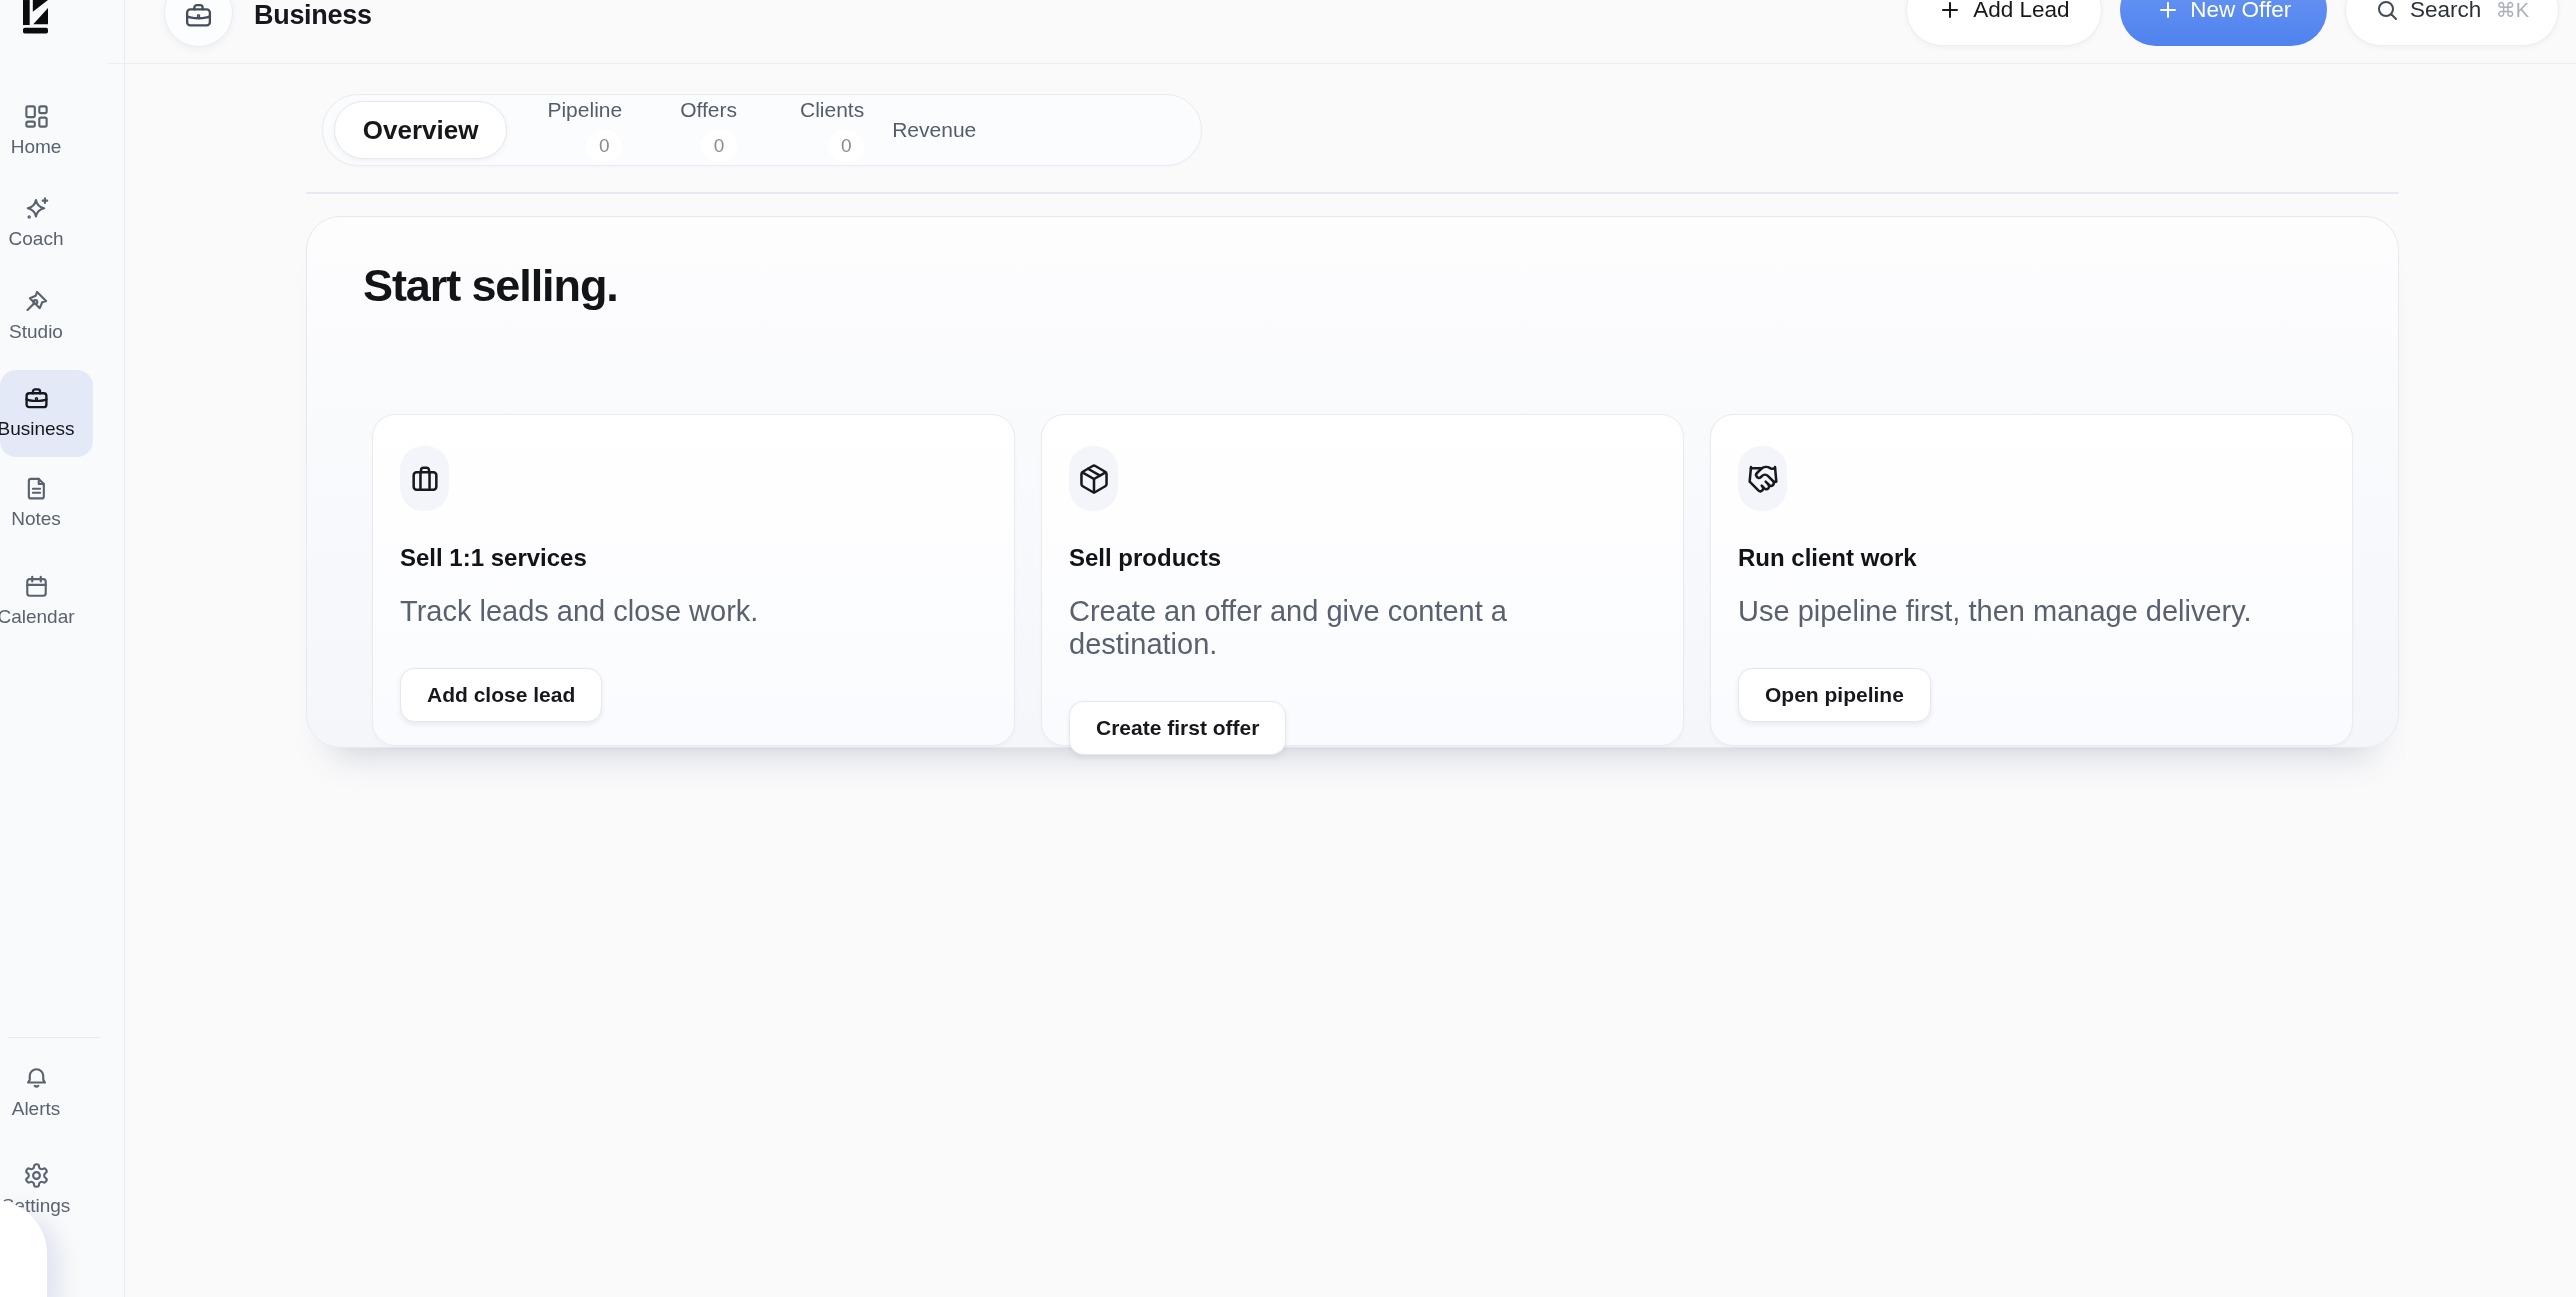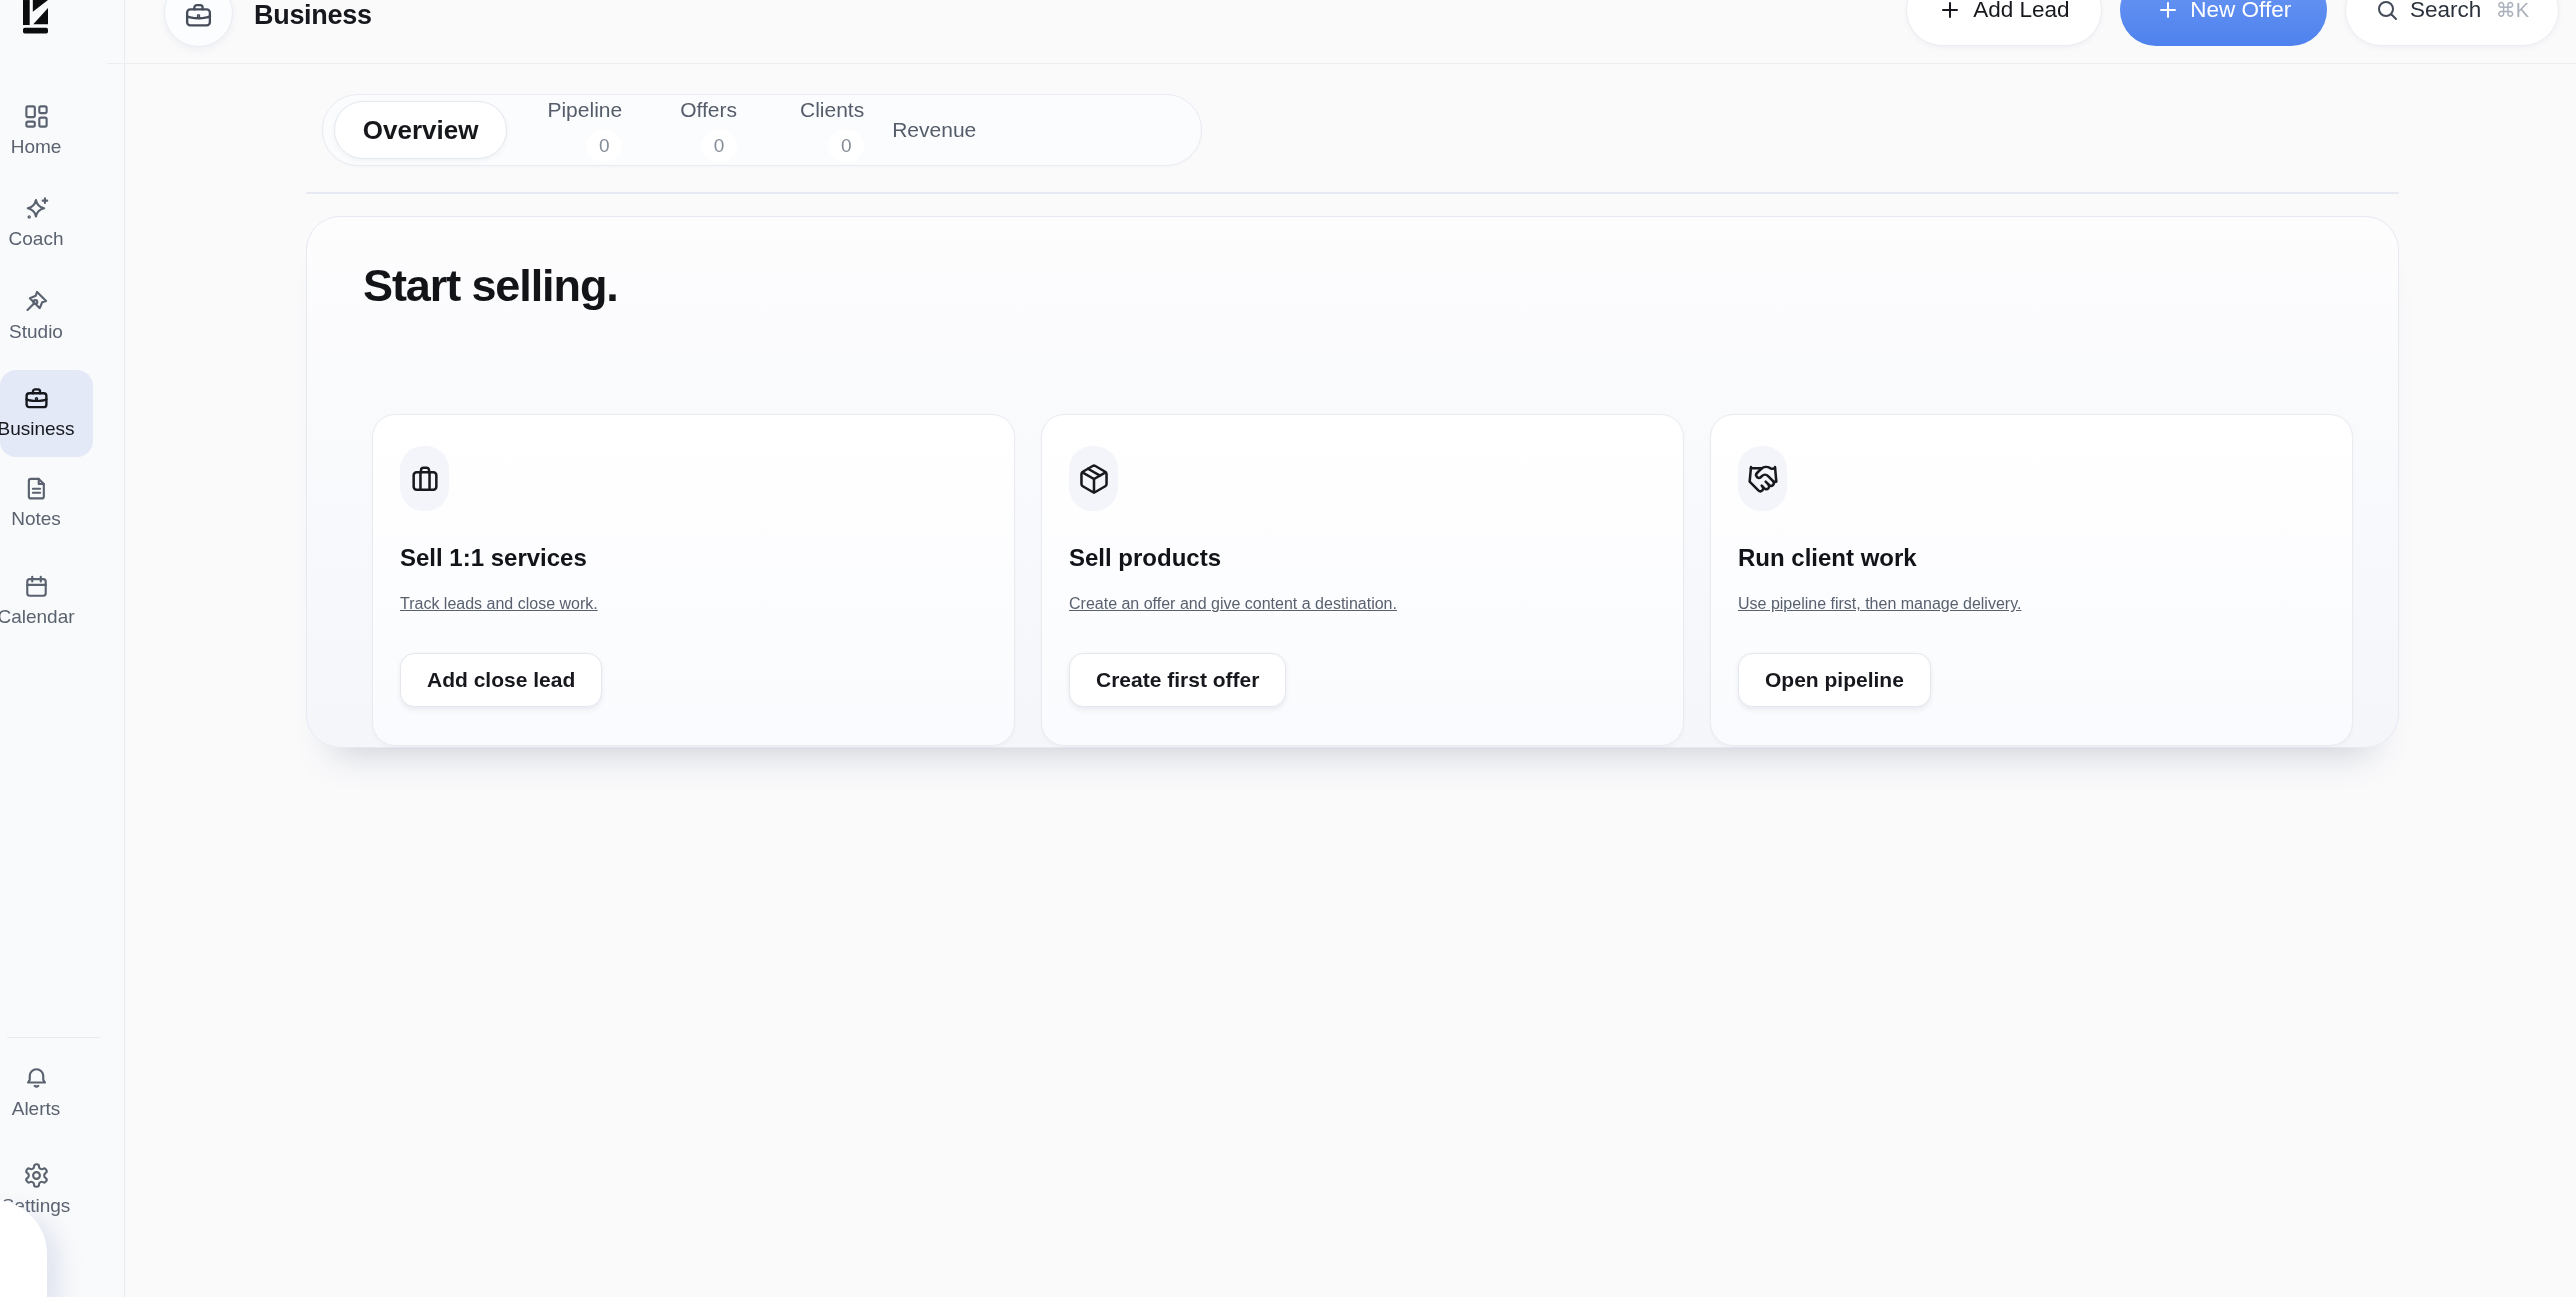--- a/index.html
+++ b/index.html
@@ -76,21 +76,21 @@
                    letter-spacing:-1.1px; color:#121418; }
   .cards { position:absolute; left:65px; top:157px; display:flex; gap:26px;margin-top:40px; }
   .card { width:643px; height:332px; background:linear-gradient(180deg,#ffffff,#fafbfe);
           border:1.4px solid #e9ebf1; border-radius:23.4px; padding:31px 27px 0 27px;
           box-shadow:0 1.8px 3.6px rgba(60,70,100,.04); }
   .card-icon { width:49px; height:65px; background:#f3f5fa; border-radius:23.4px;
                display:flex; align-items:center; justify-content:center; }
   .card-icon svg { width:32px; height:32px; stroke:#17191e; stroke-width:1.9; fill:none;
                    stroke-linecap:round; stroke-linejoin:round; }
   .card-title { margin-top:33px; font-size:24px; font-weight:700; color:#111318; }
-  .card-desc { margin-top:23.4px; font-size:16px; color:#59616f;text-decoration:underline; }
+  .card-desc { margin-top:23.4px; font-size:29px; color:#59616f; }
   .card-btn { margin-top:40px; display:inline-flex; align-items:center; height:54px; padding:0 26px;
               background:#ffffff; border:1.4px solid #e4e7ed; border-radius:14.4px; font-size:21px;
               font-weight:600; color:#16181d; cursor:pointer;
               box-shadow:0 2.7px 5.4px rgba(40,50,80,.08); }
 </style>
 </head>
 <body>
 
 <div id="stage">
 

